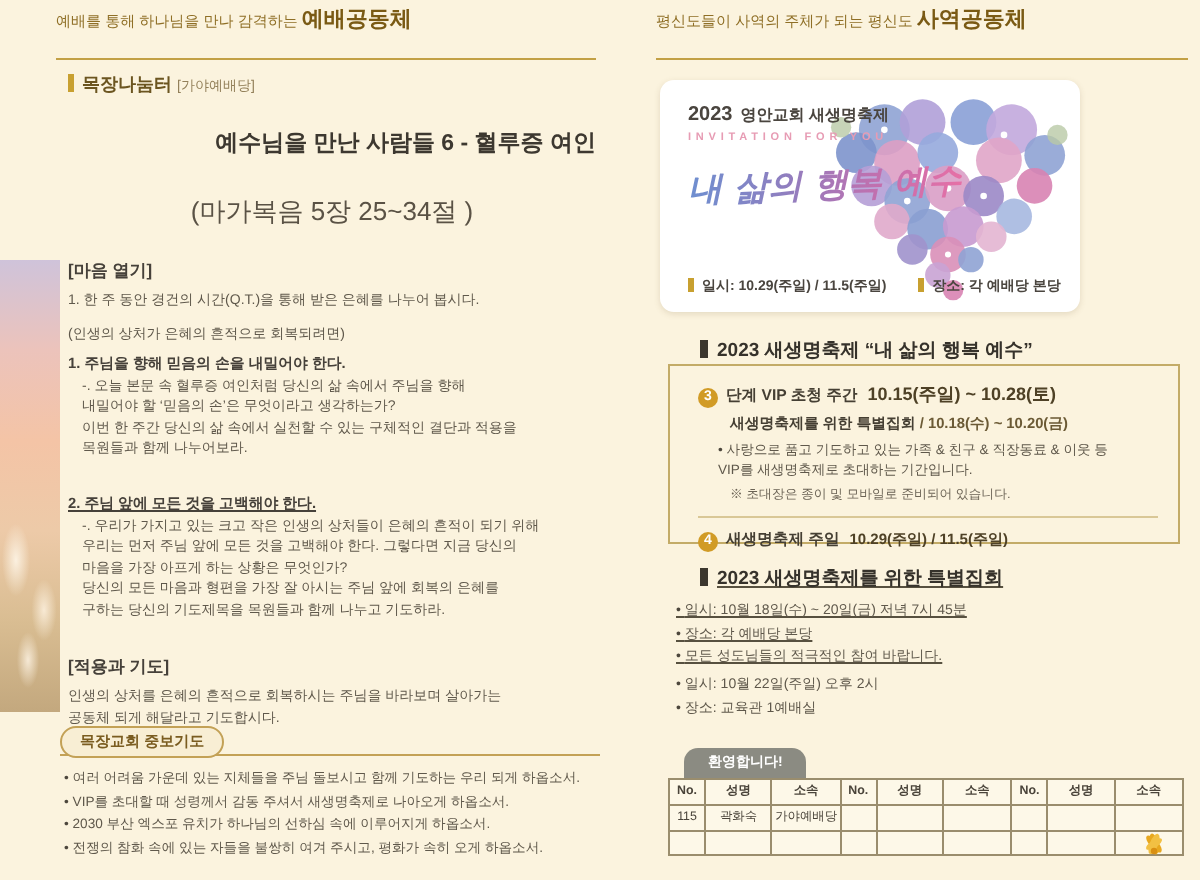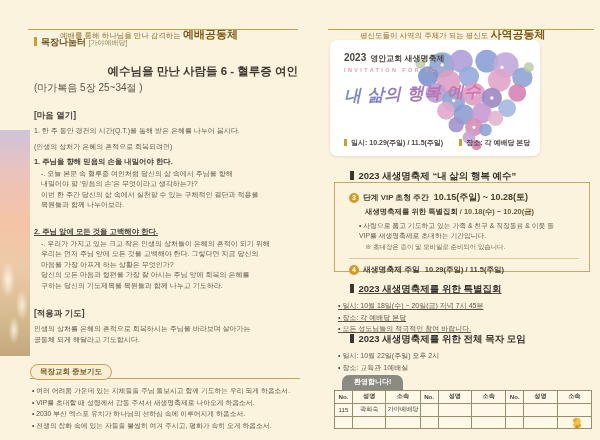--- a/index.html
+++ b/index.html
@@ -1,38 +1,38 @@
 <!DOCTYPE html>
 <html><head>
 <meta charset="utf-8">
 <style>
   html,body{margin:0;padding:0;}
   .spread{position:relative;width:600px;height:440px;background:#fbf3de;
     font-family:"Liberation Sans",sans-serif;color:#57503f;overflow:hidden;}
   
-  .page-header{position:absolute;top:27px;font-size:7.5px;color:#8f6f26;white-space:nowrap;margin-left:32px;}
+  .page-header{position:absolute;top:2px;font-size:7.5px;color:#8f6f26;white-space:nowrap;}
   .ph-left{left:28px;}
   .ph-right{left:328px;}
   .page-header .emph{font-size:11px;font-weight:bold;color:#7a5a14;}
   .gold-rule{position:absolute;top:29px;height:1px;background:#c2a045;}
   .gr-left{left:28px;width:270px;}
   .gr-right{left:328px;width:266px;}
   
   .photo-strip{position:absolute;left:0;top:130px;width:30px;height:226px;
     background:
       radial-gradient(ellipse 10px 26px at 8px 150px, rgba(255,248,235,.85), rgba(255,248,235,0) 70%),
       radial-gradient(ellipse 9px 22px at 22px 175px, rgba(255,244,228,.8), rgba(255,244,228,0) 70%),
       radial-gradient(ellipse 8px 20px at 14px 200px, rgba(255,246,232,.8), rgba(255,246,232,0) 70%),
       linear-gradient(180deg,#cfc3da 0%,#ecc3bb 20%,#f4c4a6 40%,#edcaa8 60%,#d9bd92 80%,#c3a87e 100%);}
   .left-col{position:absolute;left:34px;top:36px;width:264px;}
   .label-row{font-size:9px;font-weight:bold;color:#6b5520;}
   .gold-bar{display:inline-block;width:3px;height:9px;background:#c8a030;margin-right:4px;vertical-align:-1px;}
   .venue{font-size:7px;font-weight:normal;color:#93805a;}
   .sermon-title{margin-top:15px;text-align:right;font-size:11.5px;font-weight:bold;color:#3d3830;}
-  .sermon-scripture{text-align:left;font-size:10px;color:#5a5245;margin-top:2px;}
+  .sermon-scripture{text-align:center;font-size:13px;color:#5a5245;margin-top:18px;}
   .sec-heading{font-size:8.5px;font-weight:bold;color:#46413a;margin-top:15px;}
   .sec-line{font-size:7px;color:#5f584b;margin-top:4px;line-height:1.5;}
   .intro-line{font-size:7px;color:#5f584b;margin-top:5px;}
   .point-title{font-size:7.4px;font-weight:bold;color:#46413a;margin-top:5px;}
   .point-body{font-size:7px;color:#5f584b;line-height:1.5;white-space:pre-line;padding-left:7px;margin-top:2px;}
   .app-body{font-size:7px;color:#5f584b;line-height:1.55;white-space:pre-line;margin-top:4px;}
   .intercession{position:absolute;left:30px;top:360px;width:270px;}
   .pill-tab{display:inline-block;border:1px solid #c3a156;border-radius:8px;background:#f8eed4;
     padding:2px 9px 2px 9px;font-size:7.5px;font-weight:bold;color:#7a5c20;position:relative;z-index:1;}
   .tab-rule{height:1px;background:#c3a156;margin-top:-2px;}
@@ -214,21 +214,20 @@
   <div class="r-section" style="top:283px;text-decoration:underline;">
     <div class="r-heading"><span class="dark-bar"></span><span>2023 새생명축제를 위한 특별집회</span></div>
     <ul class="r-bullets">
       <li>일시: 10월 18일(수) ~ 20일(금) 저녁 7시 45분</li>
       <li>장소: 각 예배당 본당</li>
       <li>모든 성도님들의 적극적인 참여 바랍니다.</li>
     </ul>
   </div>
 
   <div class="r-section" style="top:333px;">
-    <div class="r-heading"><span class="dark-bar"></span><span>2023 새생명축제를 위한 전체 목자 모임</span></div>
     <ul class="r-bullets">
       <li>일시: 10월 22일(주일) 오후 2시</li>
       <li>장소: 교육관 1예배실</li>
     </ul>
   </div>
 
   <div class="welcome">
     <div class="welcome-tab">환영합니다!</div>
     <table class="welcome-table">
       <colgroup>

